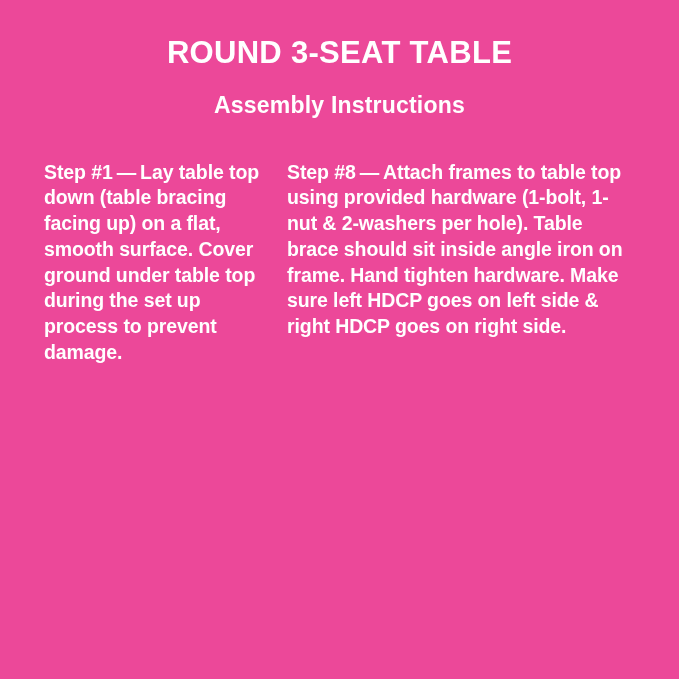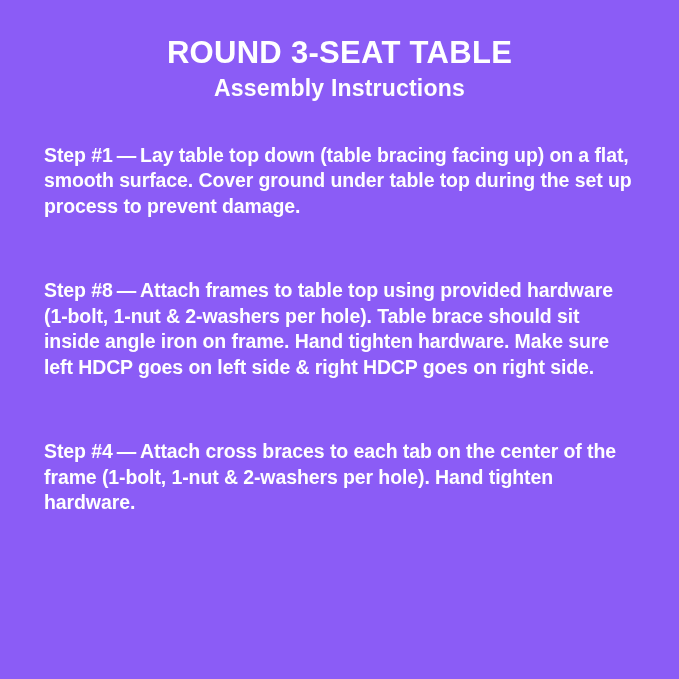--- a/index.html
+++ b/index.html
@@ -12,43 +12,43 @@
     height: 679px;
     overflow: hidden;
     font-family: "Liberation Sans", sans-serif;
     color: #ffffff;
   }
   .page {
     width: 679px;
     height: 679px;
     box-sizing: border-box;
     padding: 36px 44px 20px 44px;
-    background: #8b5cf6;
+    background: #ec4899;
     display: flex;
     flex-direction: column;
   }
   .title {
     text-align: center;
     font-size: 31px;
     font-weight: bold;
     letter-spacing: 0.3px;
     line-height: 1.12;
     margin: 0 0 4px 0;
   }
   .subtitle {
     text-align: center;
     font-size: 23px;
     font-weight: bold;
     letter-spacing: 0.2px;
     line-height: 1.15;
-    margin: 0 0 22px 0;
+    margin: 17px 0 22px 0;
   }
   .steps {
     display: flex;
-    flex-direction: column;
+    flex-direction: row;
     gap: 19px;
   }
   .step {
     font-size: 19.5px;
     font-weight: bold;
     line-height: 1.32;
     letter-spacing: -0.1px;
   }
   .step-label {
     white-space: nowrap;
@@ -65,16 +65,15 @@
   <h1 class="title">ROUND 3-SEAT TABLE</h1>
   <h2 class="subtitle">Assembly Instructions</h2>
 
   <div class="steps">
 
     <p class="step"><span class="step-label">Step #1</span><span class="step-dash">—</span><span class="step-text">Lay table top down (table bracing facing up) on a flat, smooth surface. Cover ground under table top during the set up process to prevent damage.</span></p>
 
     <p class="step"><span class="step-label">Step #8</span><span class="step-dash">—</span><span class="step-text">Attach frames to table top using provided hardware (1-bolt, 1-nut &amp; 2-washers per hole). Table brace should sit inside angle iron on frame. Hand tighten hardware. Make sure left HDCP goes on left side &amp; right HDCP goes on right side.</span></p>
 
 
-    <p class="step"><span class="step-label">Step #4</span><span class="step-dash">—</span><span class="step-text">Attach cross braces to each tab on the center of the frame (1-bolt, 1-nut &amp; 2-washers per hole). Hand tighten hardware.</span></p>
 
   </div>
 </div>
 
 </body></html>

